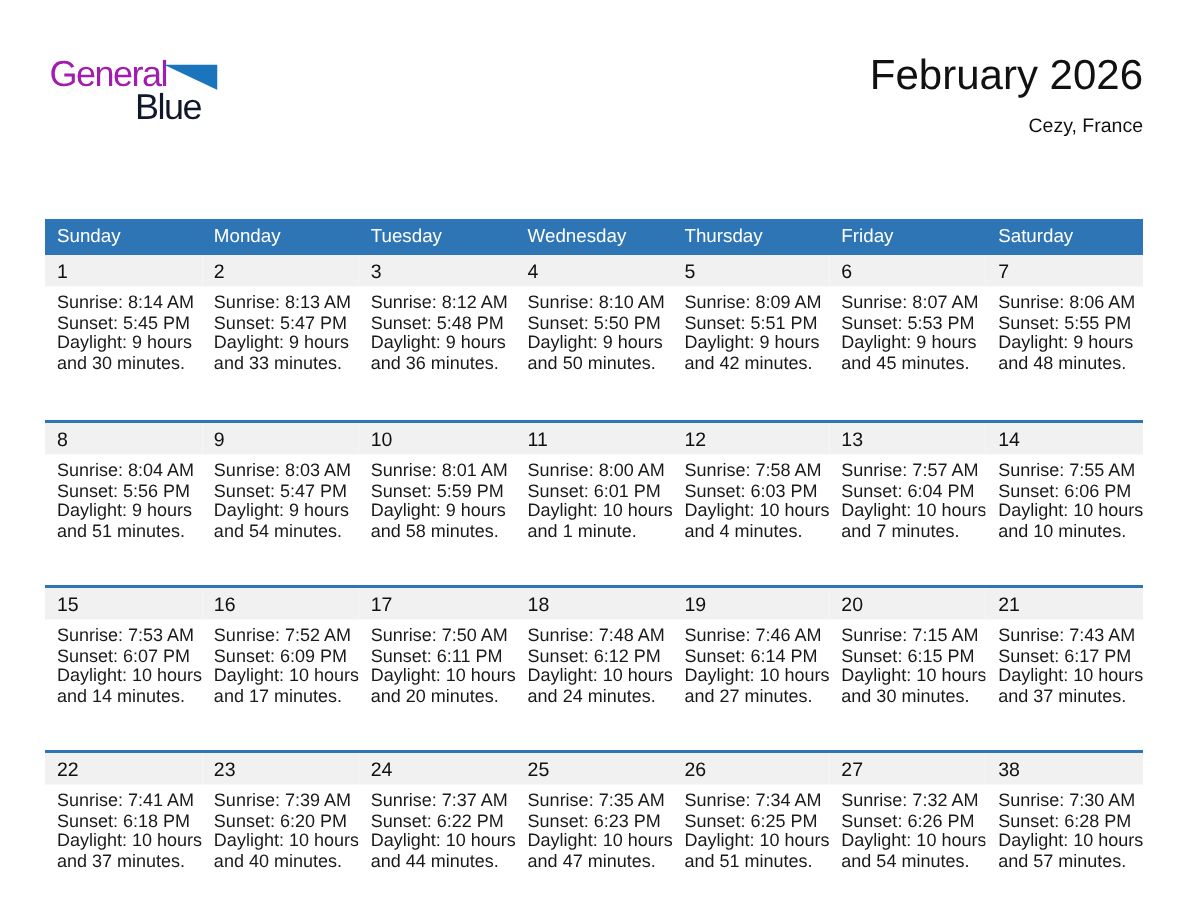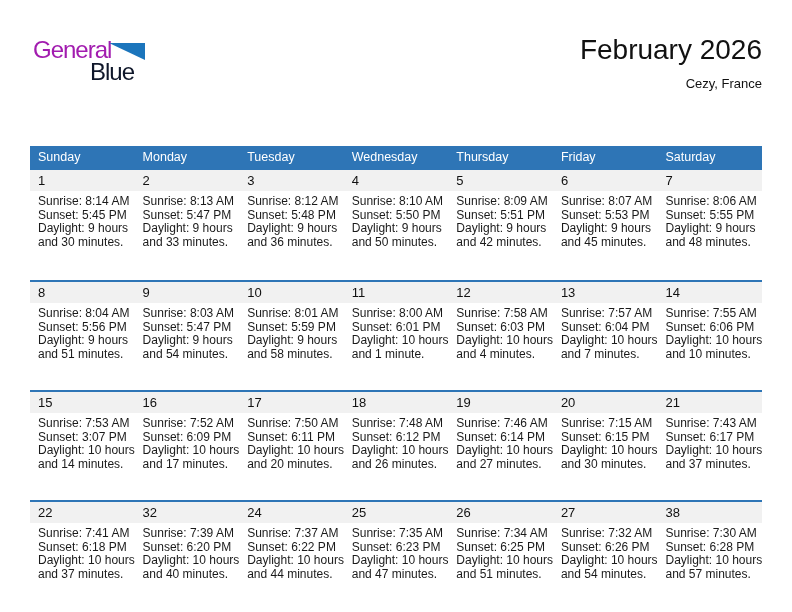--- a/index.html
+++ b/index.html
@@ -223,21 +223,21 @@
             </div>
           </div>
         </div>
       </div>
       <div class="week-row">
         <div class="week-cells">
           <div class="day-cell">
             <div class="date-band">15</div>
             <div class="detail">
               <div>Sunrise: 7:53 AM</div>
-              <div>Sunset: 3:07 PM</div>
+              <div>Sunset: 6:07 PM</div>
               <div>Daylight: 10 hours</div>
               <div>and 14 minutes.</div>
             </div>
           </div>
           <div class="day-cell">
             <div class="date-band">16</div>
             <div class="detail">
               <div>Sunrise: 7:52 AM</div>
               <div>Sunset: 6:09 PM</div>
               <div>Daylight: 10 hours</div>
@@ -252,21 +252,21 @@
               <div>Daylight: 10 hours</div>
               <div>and 20 minutes.</div>
             </div>
           </div>
           <div class="day-cell">
             <div class="date-band">18</div>
             <div class="detail">
               <div>Sunrise: 7:48 AM</div>
               <div>Sunset: 6:12 PM</div>
               <div>Daylight: 10 hours</div>
-              <div>and 26 minutes.</div>
+              <div>and 24 minutes.</div>
             </div>
           </div>
           <div class="day-cell">
             <div class="date-band">19</div>
             <div class="detail">
               <div>Sunrise: 7:46 AM</div>
               <div>Sunset: 6:14 PM</div>
               <div>Daylight: 10 hours</div>
               <div>and 27 minutes.</div>
             </div>
@@ -296,21 +296,21 @@
           <div class="day-cell">
             <div class="date-band">22</div>
             <div class="detail">
               <div>Sunrise: 7:41 AM</div>
               <div>Sunset: 6:18 PM</div>
               <div>Daylight: 10 hours</div>
               <div>and 37 minutes.</div>
             </div>
           </div>
           <div class="day-cell">
-            <div class="date-band">32</div>
+            <div class="date-band">23</div>
             <div class="detail">
               <div>Sunrise: 7:39 AM</div>
               <div>Sunset: 6:20 PM</div>
               <div>Daylight: 10 hours</div>
               <div>and 40 minutes.</div>
             </div>
           </div>
           <div class="day-cell">
             <div class="date-band">24</div>
             <div class="detail">

